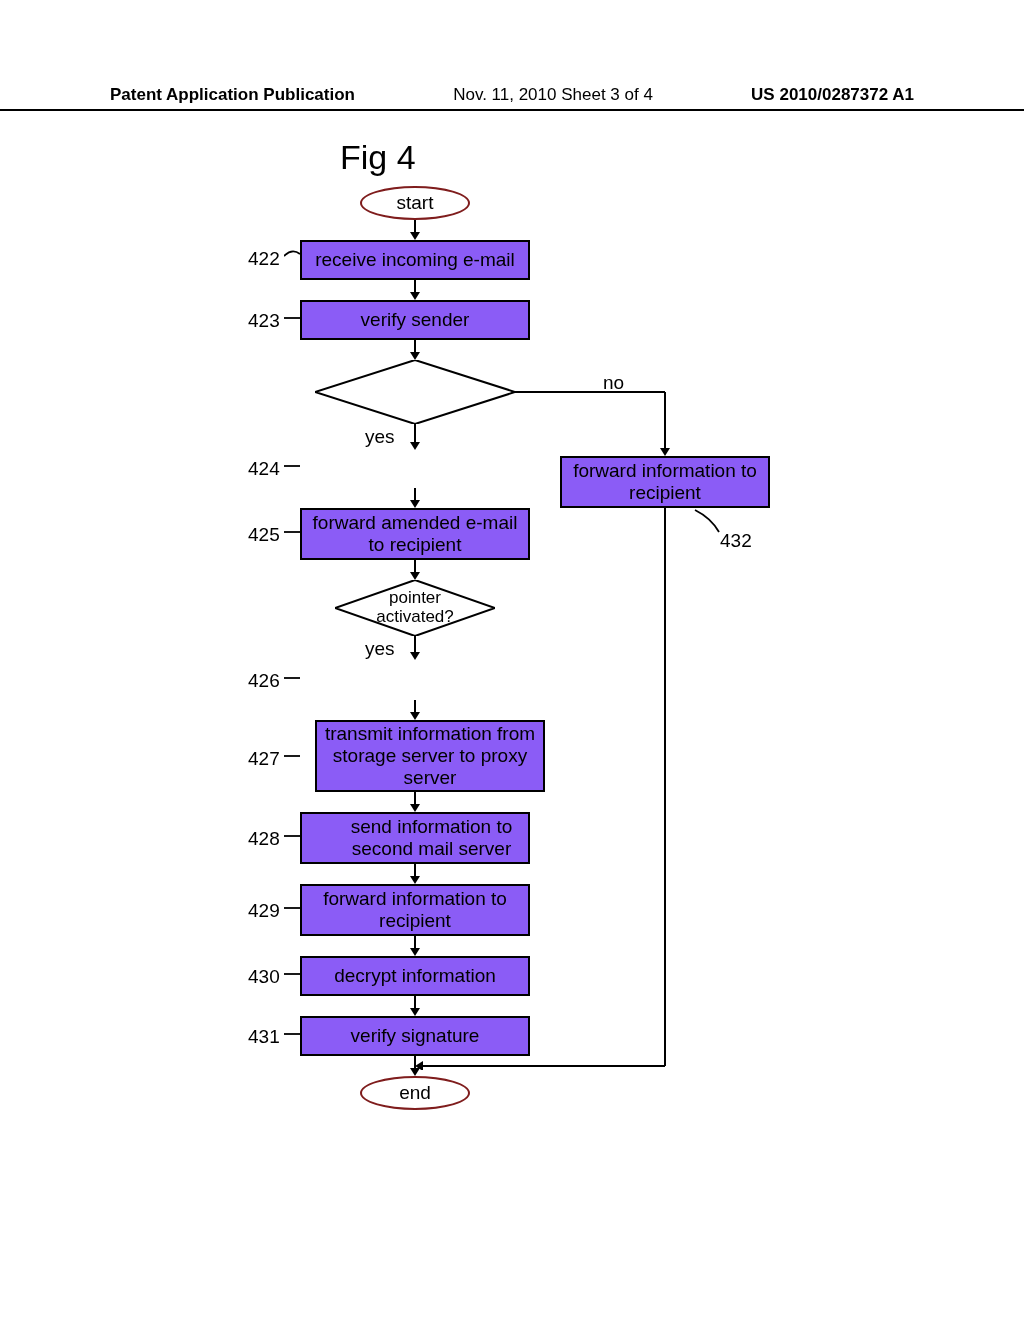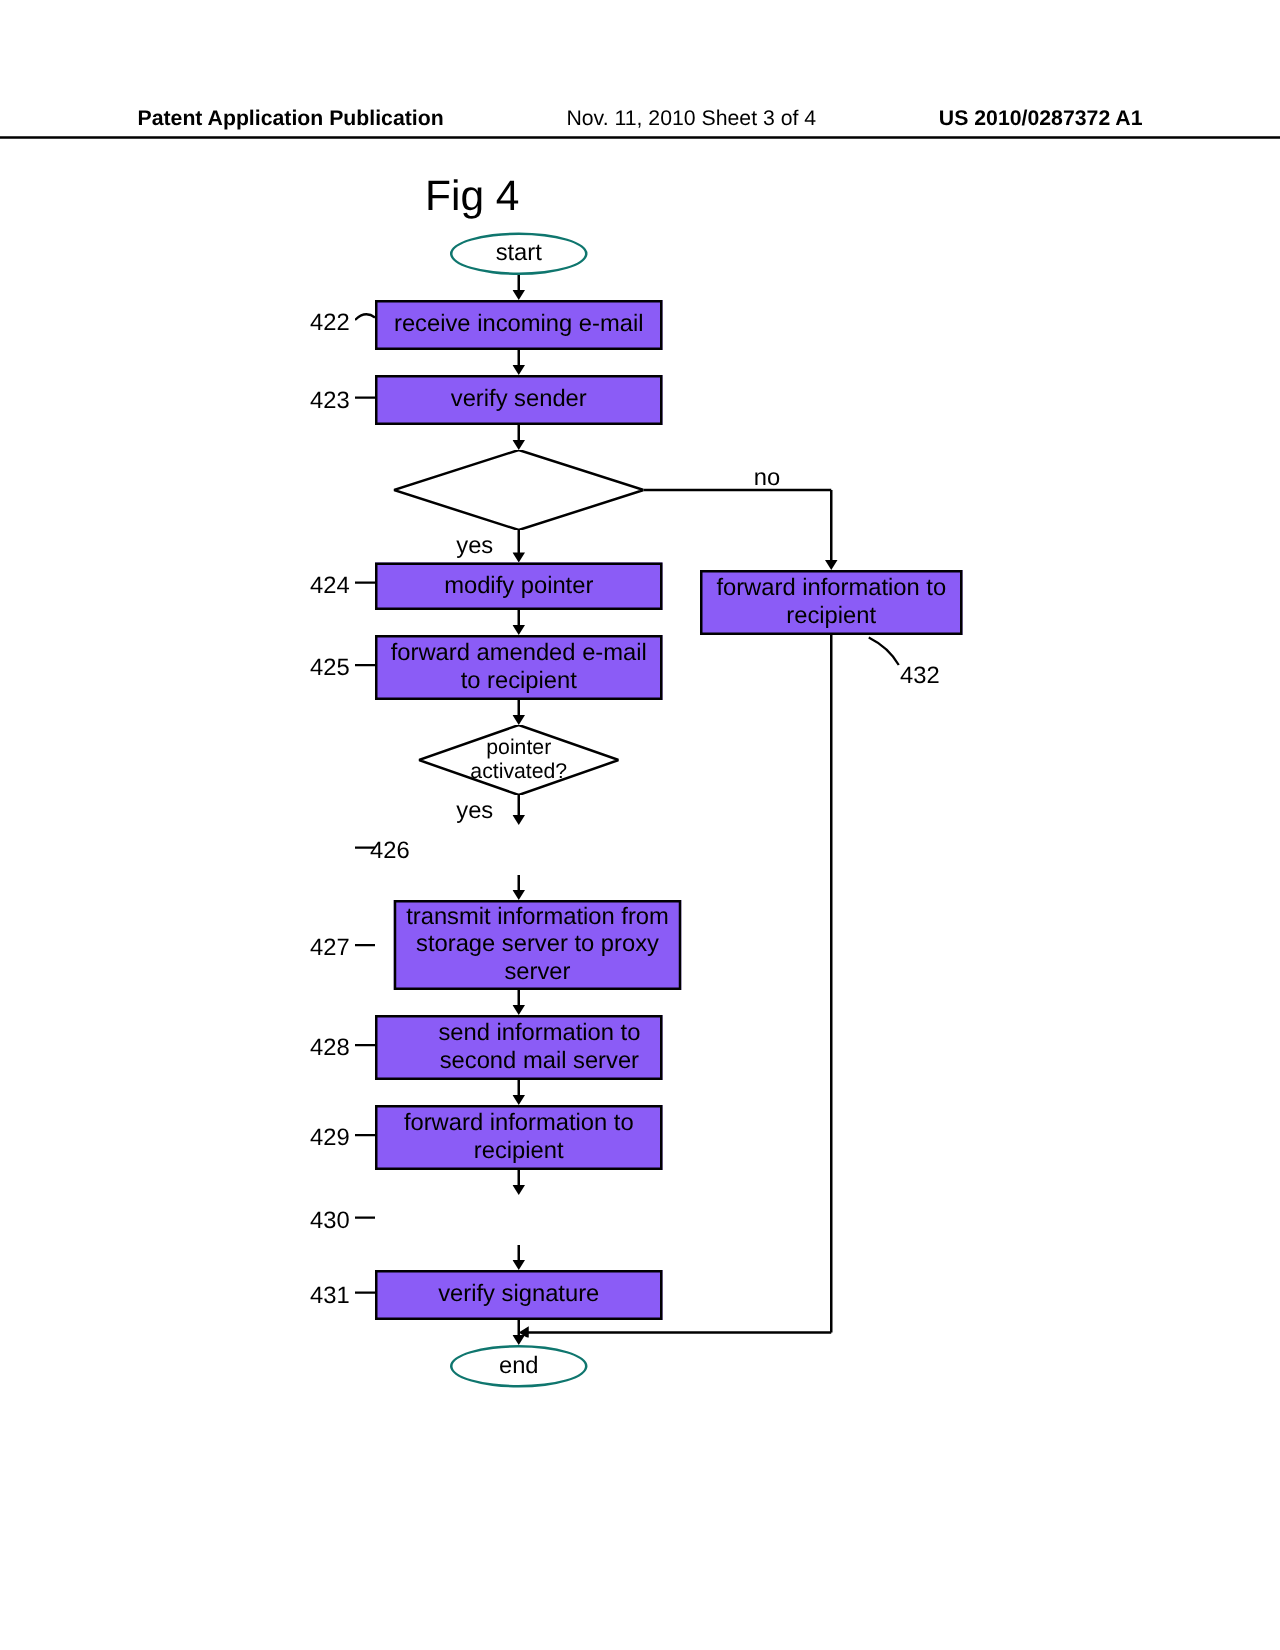--- a/index.html
+++ b/index.html
@@ -36,21 +36,21 @@
     height: 1150px;
   }
   .fig-title {
     position: absolute;
     top: 8px;
     left: 340px;
     font-size: 34px;
   }
   .terminator {
     position: absolute;
-    border: 2px solid #0f766e;
+    border: 2px solid #7f1d1d;
     border-radius: 50%;
     text-align: center;
     font-size: 19px;
     background: #fff;
     display: flex;
     align-items: center;
     justify-content: center;
   }
   .box {
     position: absolute;
@@ -160,23 +160,20 @@
   <div class="edgelabel" style="left:365px; top:296px;">yes</div>
   <div class="edgelabel" style="left:603px; top:242px;">no</div>
 
   <div class="arrow" style="left:410px; top:294px;">
     <svg width="10" height="26">
         <line x1="5" y1="0" x2="5" y2="20" stroke="#000" stroke-width="2"></line>
         <polygon points="5,26 0,18 10,18" fill="#000"></polygon>
       </svg>
   </div>
 
-  <div class="box" style="left:300px; top:320px; width:230px; height:38px;">
-    <span>modify pointer</span>
-  </div>
   <div class="num" style="left:248px; top:328px;">424</div>
   <div class="lead" style="left:284px; top:330px;">
     <svg width="18" height="12">
         <line x1="0" y1="6" x2="16" y2="6" stroke="#000" stroke-width="1.8"></line>
       </svg>
   </div>
 
   <div class="arrow" style="left:410px; top:358px;">
     <svg width="10" height="20">
         <line x1="5" y1="0" x2="5" y2="14" stroke="#000" stroke-width="2"></line>
@@ -209,21 +206,21 @@
   </div>
   <div class="edgelabel" style="left:365px; top:508px;">yes</div>
 
   <div class="arrow" style="left:410px; top:506px;">
     <svg width="10" height="24">
         <line x1="5" y1="0" x2="5" y2="18" stroke="#000" stroke-width="2"></line>
         <polygon points="5,24 0,16 10,16" fill="#000"></polygon>
       </svg>
   </div>
 
-  <div class="num" style="left:248px; top:540px;margin-left:48px;">426</div>
+  <div class="num" style="left:248px; top:540px;">426</div>
   <div class="lead" style="left:284px; top:542px;">
     <svg width="18" height="12">
         <line x1="0" y1="6" x2="16" y2="6" stroke="#000" stroke-width="1.8"></line>
       </svg>
   </div>
 
   <div class="arrow" style="left:410px; top:570px;">
     <svg width="10" height="20">
         <line x1="5" y1="0" x2="5" y2="14" stroke="#000" stroke-width="2"></line>
         <polygon points="5,20 0,12 10,12" fill="#000"></polygon>
@@ -274,20 +271,23 @@
       </svg>
   </div>
 
   <div class="arrow" style="left:410px; top:806px;">
     <svg width="10" height="20">
         <line x1="5" y1="0" x2="5" y2="14" stroke="#000" stroke-width="2"></line>
         <polygon points="5,20 0,12 10,12" fill="#000"></polygon>
       </svg>
   </div>
 
+  <div class="box" style="left:300px; top:826px; width:230px; height:40px;">
+    <span>decrypt information</span>
+  </div>
   <div class="num" style="left:248px; top:836px;">430</div>
   <div class="lead" style="left:284px; top:838px;">
     <svg width="18" height="12">
         <line x1="0" y1="6" x2="16" y2="6" stroke="#000" stroke-width="1.8"></line>
       </svg>
   </div>
 
   <div class="arrow" style="left:410px; top:866px;">
     <svg width="10" height="20">
         <line x1="5" y1="0" x2="5" y2="14" stroke="#000" stroke-width="2"></line>

